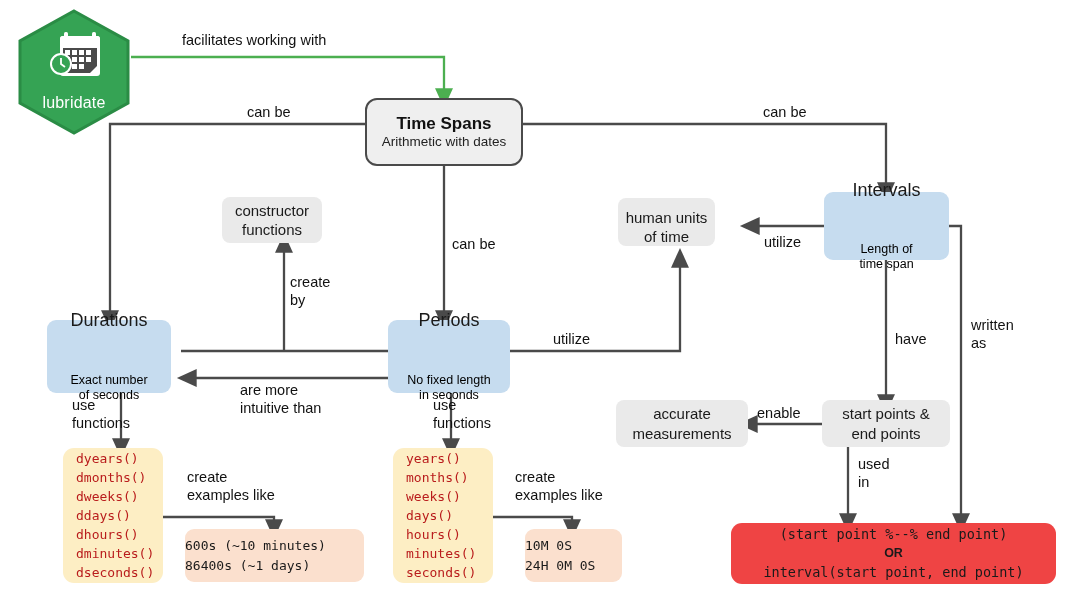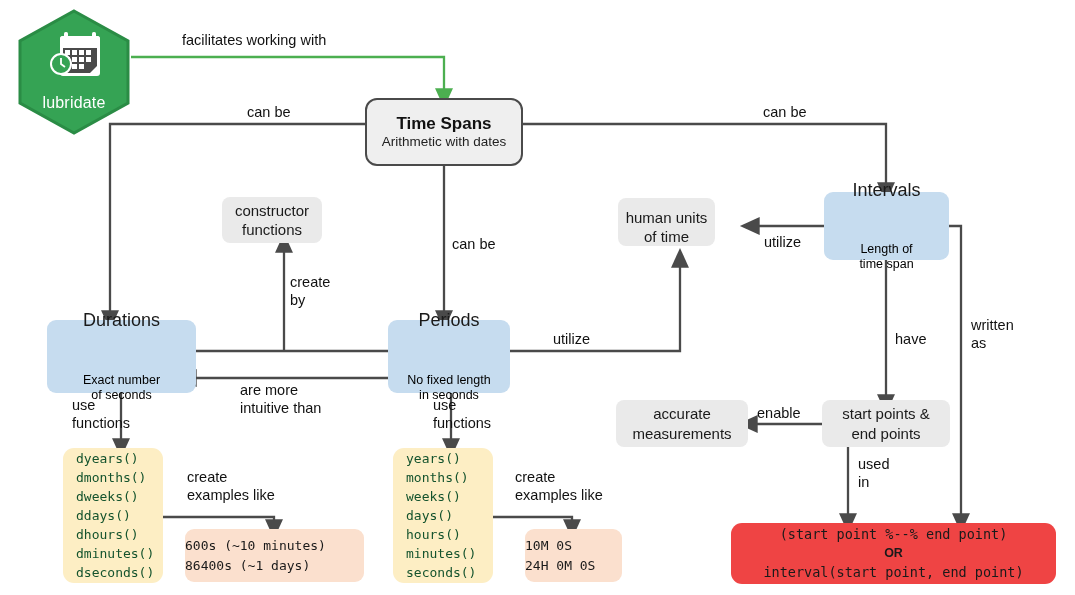--- a/index.html
+++ b/index.html
@@ -31,21 +31,21 @@
   .node-grey{background:#eaeaea;border-radius:8px;}
   .node-grey .t1{font-size:15px;color:#1a1a1a;line-height:1.28;}
 
   
   .node-yellow{
     background:#fdeec4;border-radius:11px;
     font-family:"DejaVu Sans Mono", monospace;
     align-items:flex-start;justify-content:center;
     padding-left:13px;
   }
-  .node-yellow .code{font-size:13px;color:#14532d;line-height:1.47;text-align:left;white-space:pre;}
+  .node-yellow .code{font-size:13px;color:#b91c1c;line-height:1.47;text-align:left;white-space:pre;}
 
   
   .node-orange{
     background:#fbe0ce;border-radius:9px;
     font-family:"DejaVu Sans Mono", monospace;
     align-items:flex-start;justify-content:center;padding-left:0;
   }
   .node-orange .code{font-size:13px;color:#1a1a1a;line-height:1.5;text-align:left;white-space:pre;}
 
   
@@ -148,21 +148,21 @@
       </g>
     </svg>
     <div class="hexlabel">lubridate</div>
   </div>
 
   <div class="node node-main" style="left:365px;top:98px;width:158px;height:68px;">
     <div class="t1">Time Spans</div>
     <div class="t2">Arithmetic with dates</div>
   </div>
 
-  <div class="node node-blue" style="left:47px;top:320px;width:149px;height:73px;">
+  <div class="node node-blue" style="left:47px;top:320px;width:124px;height:73px;">
     <div class="t1">Durations</div>
     <div class="t2" style="white-space:pre">Exact number
 of seconds</div>
   </div>
 
   <div class="node node-blue" style="left:388px;top:320px;width:122px;height:73px;">
     <div class="t1">Periods</div>
     <div class="t2" style="white-space:pre">No fixed length
 in seconds</div>
   </div>

